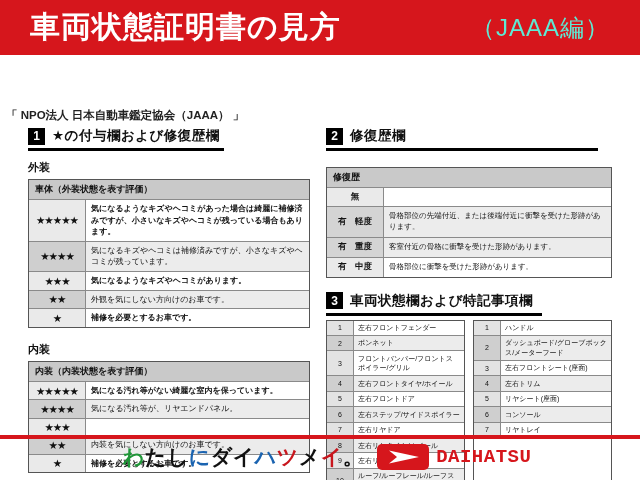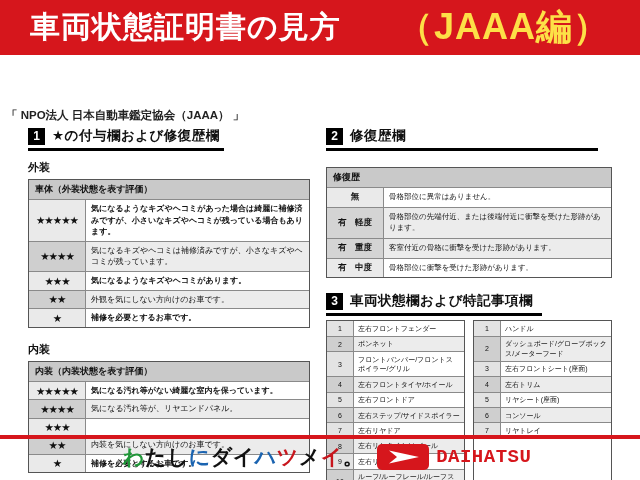--- a/index.html
+++ b/index.html
@@ -4,21 +4,21 @@
 <style>
   html,body { margin:0; padding:0; }
   body { width:640px; height:480px; background:#fff;
          font-family:"Liberation Sans","DejaVu Sans",sans-serif; color:#111; }
   .page { position:relative; width:640px; height:480px; overflow:hidden; background:#fff; }
 
   
   .banner { height:55px; background:#d6161c; display:flex; align-items:center;
             justify-content:space-between; padding:0 30px; box-sizing:border-box; }
   .banner .t1 { color:#fff; font-weight:bold; font-size:30px; letter-spacing:1px; }
-  .banner .t2 { color:#fde047; font-weight:bold; font-size:36px; letter-spacing:1px; }
+  .banner .t2 { color:#5eead4; font-weight:normal; font-size:24px; letter-spacing:1px; }
 
   .org-line { font-size:11.5px; font-weight:bold; color:#222; padding:5px 4px 2px 6px;margin-top:48px; }
 
   
   .content { display:flex; gap:16px; padding:2px 28px 0 28px; }
   .col-left  { width:282px; }
   .col-right { width:286px; }
 
   
   .sec-head { display:flex; align-items:center; gap:7px;
@@ -163,21 +163,20 @@
       <div class="sec-head" style="width:272px;">
         <span class="sec-num">2</span>
         <span class="sec-title">修復歴欄</span>
       </div>
 
       <div class="tbl" style="margin-top:16px;">
         <div class="thead">修復歴</div>
 
           <div class="trow odd">
             <div class="cell-grade">無</div>
-            <div class="cell-rdesc">骨格部位に異常はありません。</div>
           </div>
 
           <div class="trow even">
             <div class="cell-grade">有　軽度</div>
             <div class="cell-rdesc">骨格部位の先端付近、または後端付近に衝撃を受けた形跡があります。</div>
           </div>
 
           <div class="trow even">
             <div class="cell-grade">有　重度</div>
             <div class="cell-rdesc">客室付近の骨格に衝撃を受けた形跡があります。</div>

